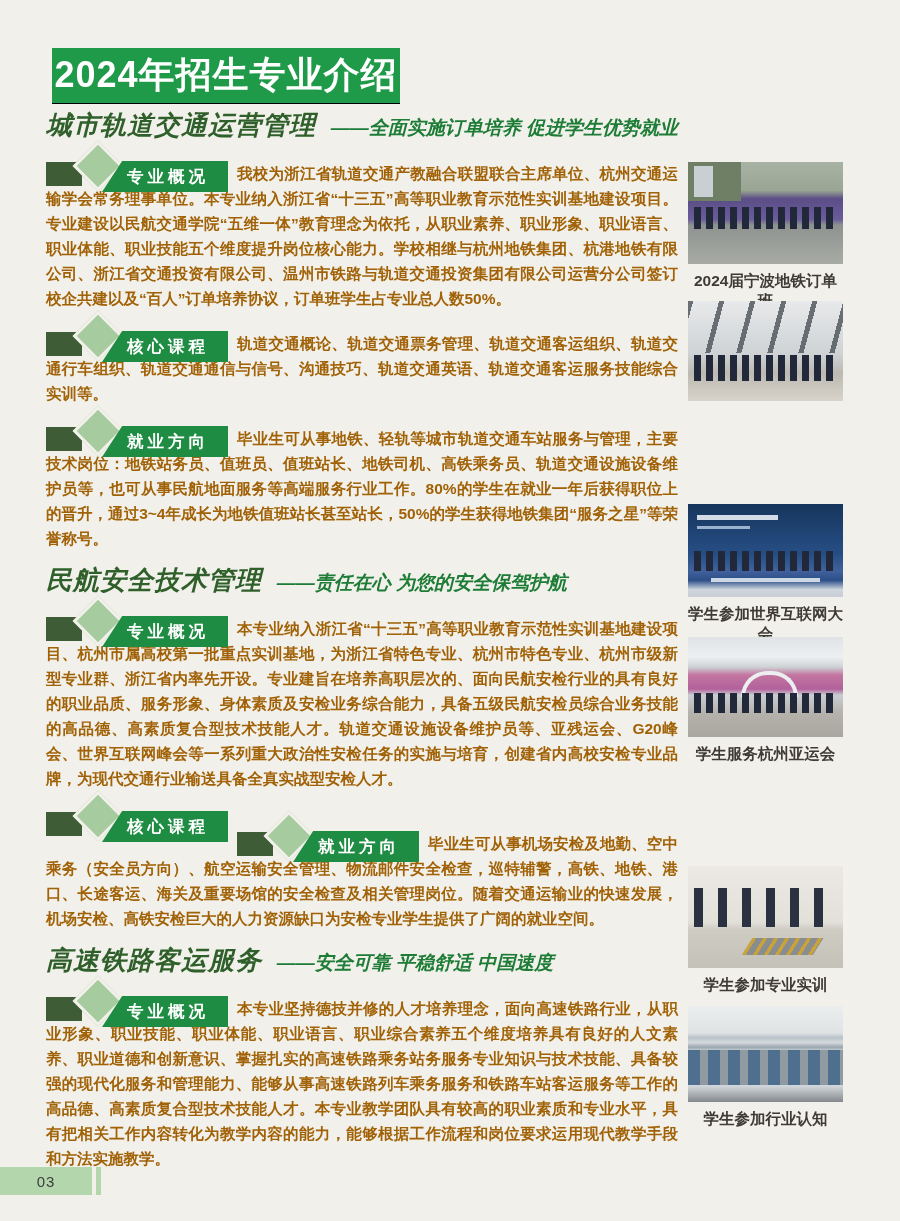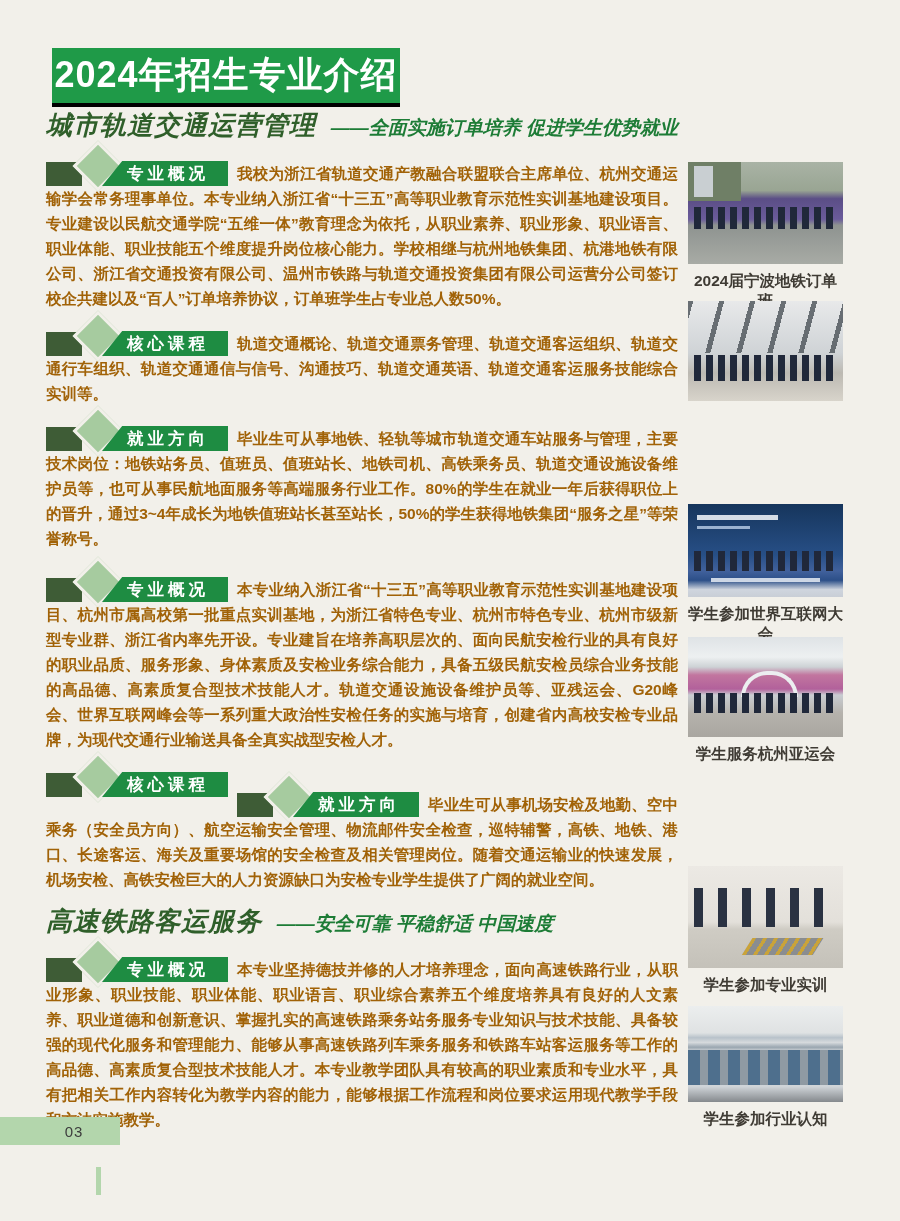--- a/index.html
+++ b/index.html
@@ -4,39 +4,39 @@
 <style>
   html,body{margin:0;padding:0;}
   body{
     width:900px;height:1221px;position:relative;overflow:hidden;
     background:#f2f0ea;
     font-family:"Liberation Sans","DejaVu Sans",sans-serif;
   }
   
   .header-banner{
     position:absolute;left:52px;top:48px;width:348px;height:55px;
-    background:#1f9a48;border-bottom:4px solid #000000;
+    background:#1f9a48;border-bottom:1px solid #000000;
     display:flex;align-items:center;justify-content:center;
     color:#ffffff;font-size:36px;font-weight:bold;letter-spacing:1px;
   }
   
   .main-col{position:absolute;left:46px;top:110px;width:632px;}
   .section{margin-bottom:14px;}
   .section-title{margin:0 0 6px 0;line-height:30px;white-space:nowrap;font-style:italic;}
   .section-title .t{font-size:26px;font-weight:bold;color:#2f5f2a;letter-spacing:1px;}
   .section-title .s{font-size:19px;font-weight:bold;color:#1d7c36;margin-left:8px;}
   .block{padding-top:12px;margin-bottom:8px;overflow:visible;}
   .block p{margin:0;font-size:15.5px;line-height:25px;color:#a16207;
     font-weight:600;text-align:justify;}
   
   .badge{float:left;width:182px;height:25px;margin-right:9px;position:relative;}
   .badge .sq{position:absolute;left:0;top:1px;width:36px;height:24px;background:#3e5c36;}
   .badge .dia{position:absolute;left:34px;top:-13px;width:30px;height:30px;
     background:#a6cb9f;border:3px solid #f2f0ea;transform:rotate(45deg);}
-  .badge .ribbon{position:absolute;left:56px;top:0;width:126px;height:25px;
+  .badge .ribbon{position:absolute;left:56px;top:0;width:126px;height:31px;
     background:#1e8c42;clip-path:polygon(16% 0,100% 0,100% 100%,0 100%);
     display:flex;align-items:center;justify-content:center;
     color:#fff;font-size:16.5px;font-weight:bold;letter-spacing:4px;padding-left:6px;box-sizing:border-box;}
   
   .figure{position:absolute;left:688px;width:155px;}
   .photo{width:155px;position:relative;overflow:hidden;}
   .caption{margin-top:7px;text-align:center;font-size:15.5px;font-weight:bold;
     color:#3f3b34;line-height:20px;}
   .strip{position:absolute;left:4%;width:92%;
     background:repeating-linear-gradient(90deg,#20283a 0 7px,transparent 7px 12px);}
@@ -61,23 +61,23 @@
   .p5{height:102px;background:linear-gradient(180deg,#ece9e4 0%,#e3e0da 55%,#cfccc4 62%,#c4c1b9 100%);}
   .p5 .people{position:absolute;left:4%;top:22%;width:92%;height:38%;
     background:repeating-linear-gradient(90deg,#2a3242 0 9px,transparent 9px 24px);}
   .p5 .ladder{position:absolute;left:38%;bottom:12%;width:46%;height:17%;
     background:repeating-linear-gradient(90deg,#c9a33a 0 4px,#8a8d90 4px 11px);transform:skewX(-32deg);}
   
   .p6{height:96px;background:linear-gradient(180deg,#eceeee 0%,#dfe2e3 28%,#b8c2ca 33%,#d6dadd 38%,#9aa6b0 43%,#e0e3e5 48%,#cfd4d8 84%,#85898d 100%);}
   .p6 .seats{position:absolute;left:0;top:46%;width:100%;height:36%;
     background:repeating-linear-gradient(90deg,#4e6f8d 0 12px,#8f9aa3 12px 20px);}
   
-  .page-bar{position:absolute;left:0;top:1117px;width:92px;height:28px;background:#b3d6ac;
+  .page-bar{position:absolute;left:0;top:1167px;width:92px;height:28px;background:#b3d6ac;
     display:flex;align-items:center;justify-content:center;
-    font-size:15px;color:#3c3c3c;letter-spacing:1px;padding-left:28px;}
+    font-size:15px;color:#3c3c3c;letter-spacing:1px;}
   .page-bar-accent{position:absolute;left:96px;top:1167px;width:5px;height:28px;background:#b3d6ac;}
 </style>
 </head>
 <body>
 
 <div class="header-banner">2024年招生专业介绍</div>
 
 <div class="main-col">
 
   <div class="section">
@@ -105,20 +105,24 @@
       <div class="badge">
         <div class="sq"></div>
         <div class="dia"></div>
         <div class="ribbon">就业方向</div>
       </div>
       <p>毕业生可从事地铁、轻轨等城市轨道交通车站服务与管理，主要技术岗位：地铁站务员、值班员、值班站长、地铁司机、高铁乘务员、轨道交通设施设备维护员等，也可从事民航地面服务等高端服务行业工作。80%的学生在就业一年后获得职位上的晋升，通过3~4年成长为地铁值班站长甚至站长，50%的学生获得地铁集团“服务之星”等荣誉称号。</p>
     </div>
   </div>
 
   <div class="section">
+    <h2 class="section-title">
+      <span class="t">民航安全技术管理</span>
+      <span class="s">——责任在心 为您的安全保驾护航</span>
+    </h2>
     <div class="block">
       <div class="badge">
         <div class="sq"></div>
         <div class="dia"></div>
         <div class="ribbon">专业概况</div>
       </div>
       <p>本专业纳入浙江省“十三五”高等职业教育示范性实训基地建设项目、杭州市属高校第一批重点实训基地，为浙江省特色专业、杭州市特色专业、杭州市级新型专业群、浙江省内率先开设。专业建旨在培养高职层次的、面向民航安检行业的具有良好的职业品质、服务形象、身体素质及安检业务综合能力，具备五级民航安检员综合业务技能的高品德、高素质复合型技术技能人才。轨道交通设施设备维护员等、亚残运会、G20峰会、世界互联网峰会等一系列重大政治性安检任务的实施与培育，创建省内高校安检专业品牌，为现代交通行业输送具备全真实战型安检人才。</p>
     </div>
     <div class="block">
       <div class="badge">

